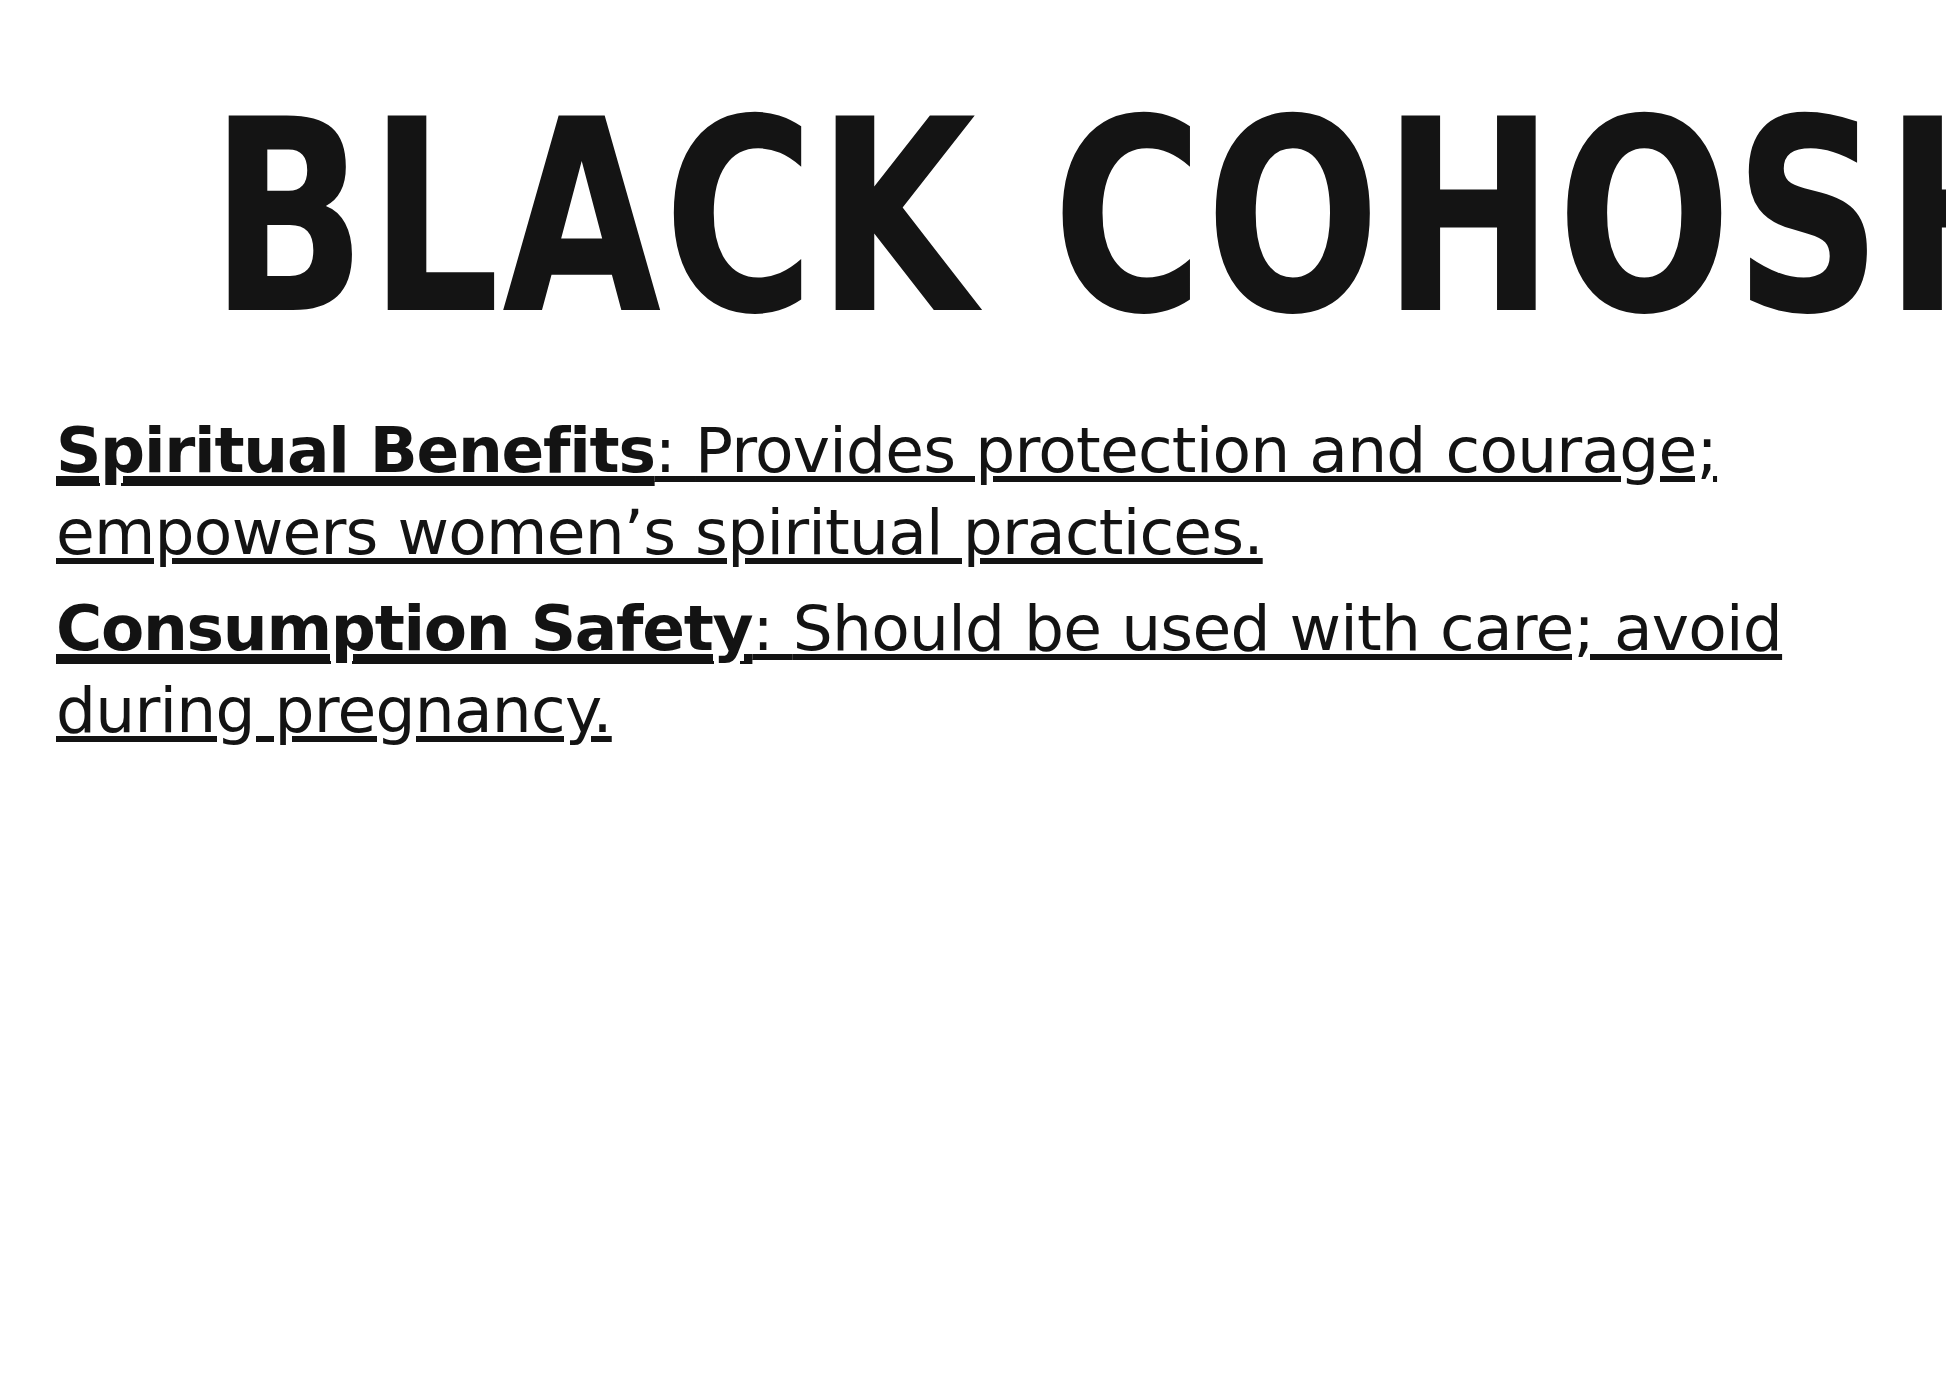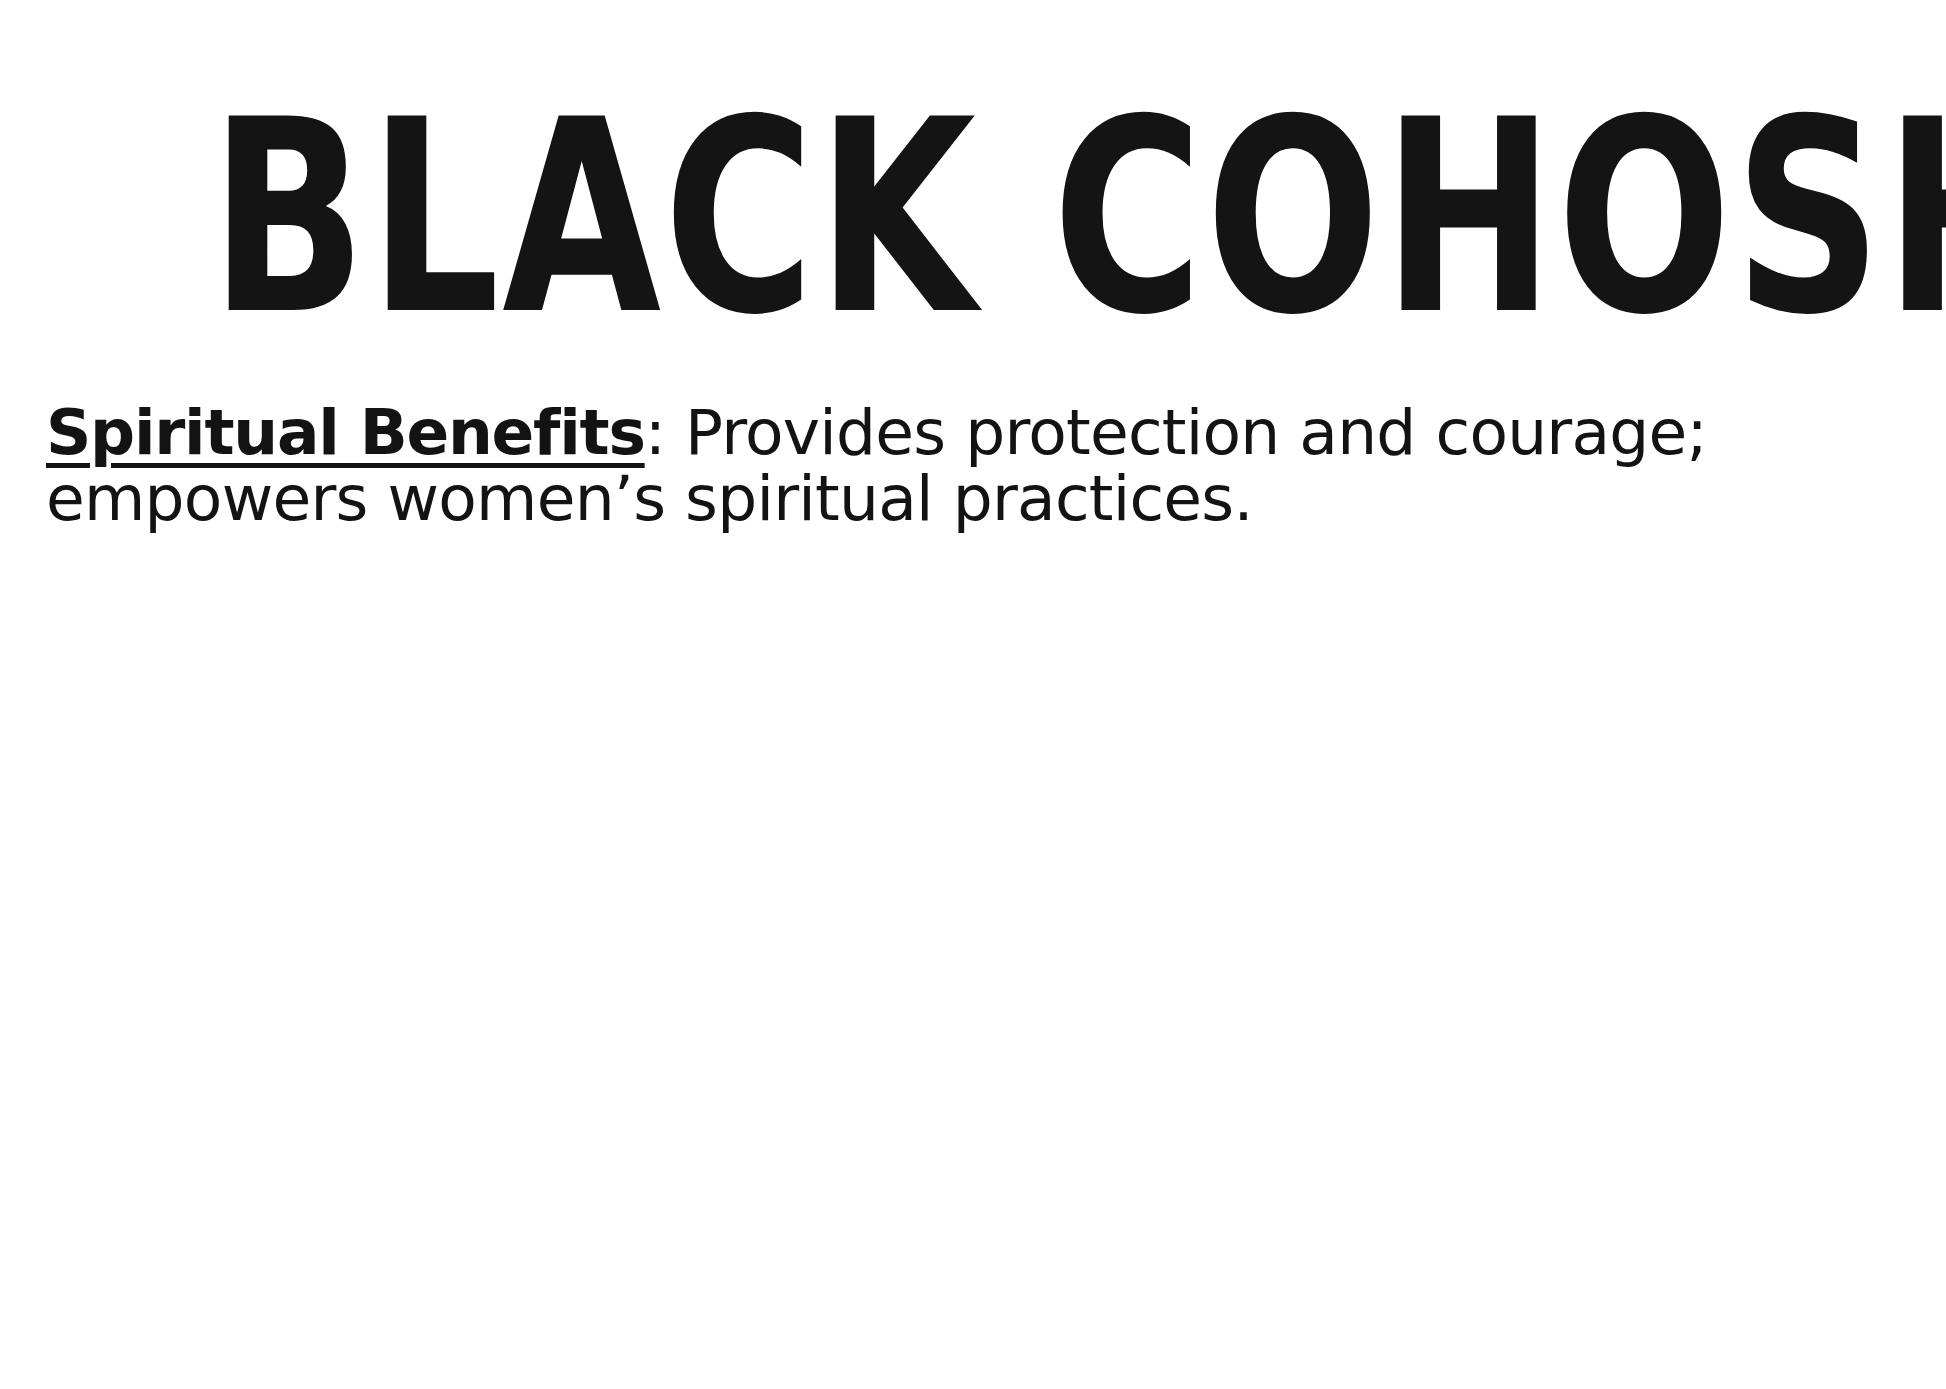--- a/index.html
+++ b/index.html
@@ -46,28 +46,29 @@
 
   
   .body-block {
     position: absolute;
     left: 42px;
     top: 396px;
     width: 1800px;
   }
 
   .entry {
-    margin: 4px;
+    margin: 14px;
     padding: 0;
     color: #131313;
     font-family: "DejaVu Sans", sans-serif;
     font-size: 63px;
-    line-height: 66px;
+    line-height: 82px;
     letter-spacing: -0.012em;
     word-spacing: 0.01em;
+    text-decoration: underline;
   }
 
   .entry-label {
     font-weight: 700;
     text-decoration: underline;
     text-decoration-thickness: 5px;
     text-underline-offset: 9px;
     letter-spacing: -0.02em;
   }
 
@@ -88,16 +89,19 @@
     <h1 class="title">BLACK COHOSH</h1>
   </div>
 
   <div class="body-block">
 
     <p class="entry">
       <span class="entry-label">Spiritual Benefits</span><span class="entry-sep">: </span><span class="entry-text">Provides protection and courage; empowers women’s spiritual practices.</span>
     </p>
 
 
+    <p class="entry">
+      <span class="entry-label">Consumption Safety</span><span class="entry-sep">: </span><span class="entry-text">Should be used with care; avoid during pregnancy.</span>
+    </p>
 
 
   </div>
 </div>
 
 </body></html>

